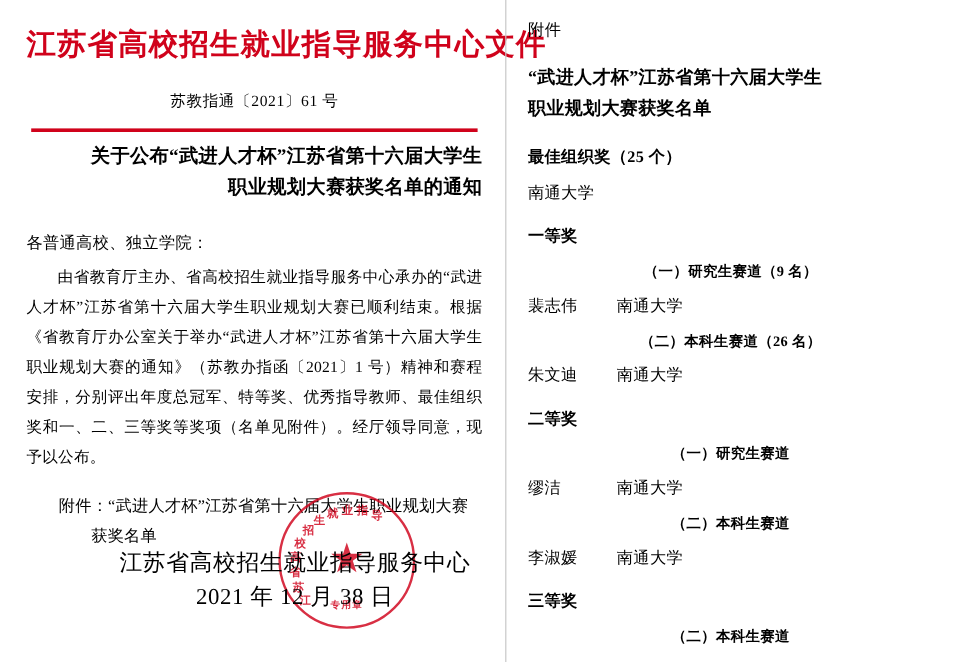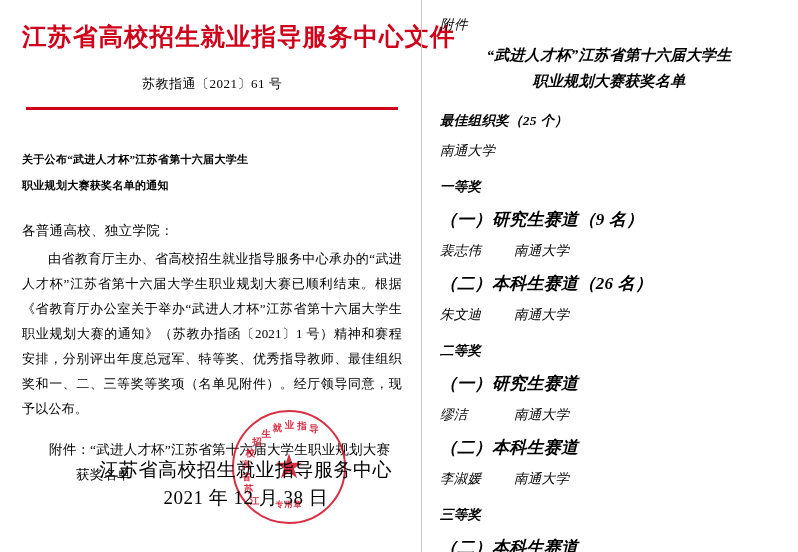--- a/index.html
+++ b/index.html
@@ -43,25 +43,25 @@
     font-size: 13px;
     margin-top: 22px;
     letter-spacing: 0.5px;
   }
   .red-rule {
     height: 2.5px;
     background: #d0021b;
     margin: 14px 4px 0 4px;
   }
   .doc-title {
-    text-align: left;
-    font-weight: bold;
-    font-size: 11px;
+    text-align: right;
+    font-weight: bold;
+    font-size: 16px;
     line-height: 26px;
-    margin-top: 36px;
+    margin-top: 8px;
     letter-spacing: 0.3px;
   }
   .salutation {
     font-size: 13.5px;
     margin-top: 24px;
     letter-spacing: 0.3px;
   }
   .body-para {
     font-size: 13px;
     line-height: 25px;
@@ -147,46 +147,45 @@
     background: #c8c8c8;
   }
   
   .right-doc {
     position: relative;
     width: 378px;
     height: 552px;
     padding: 10px 20px 0 20px;
     box-sizing: border-box;
     font-size: 13px;
-    font-style: italic;
   }
   .attach-label {
     font-size: 13.5px;
     letter-spacing: 0.5px;
     margin-top: 6px;
   }
   .list-title {
-    text-align: center;
     font-weight: bold;
     font-size: 15px;
     line-height: 26px;
-    margin-top: 8px;
+    margin-top: 18px;
     letter-spacing: 0.3px;
   }
   .section-head {
     font-weight: bold;
     font-size: 13.5px;
     margin-top: 18px;
     letter-spacing: 0.3px;
   }
   .sub-head {
     font-weight: bold;
-    font-size: 17px;
+    font-size: 12px;
     margin-top: 12px;
     letter-spacing: 0.3px;
+    text-align: center;
   }
   .entry {
     font-size: 13.5px;
     margin-top: 11px;
     letter-spacing: 0.3px;
     display: flex;
   }
   .entry .name {
     width: 74px;
     flex: none;

